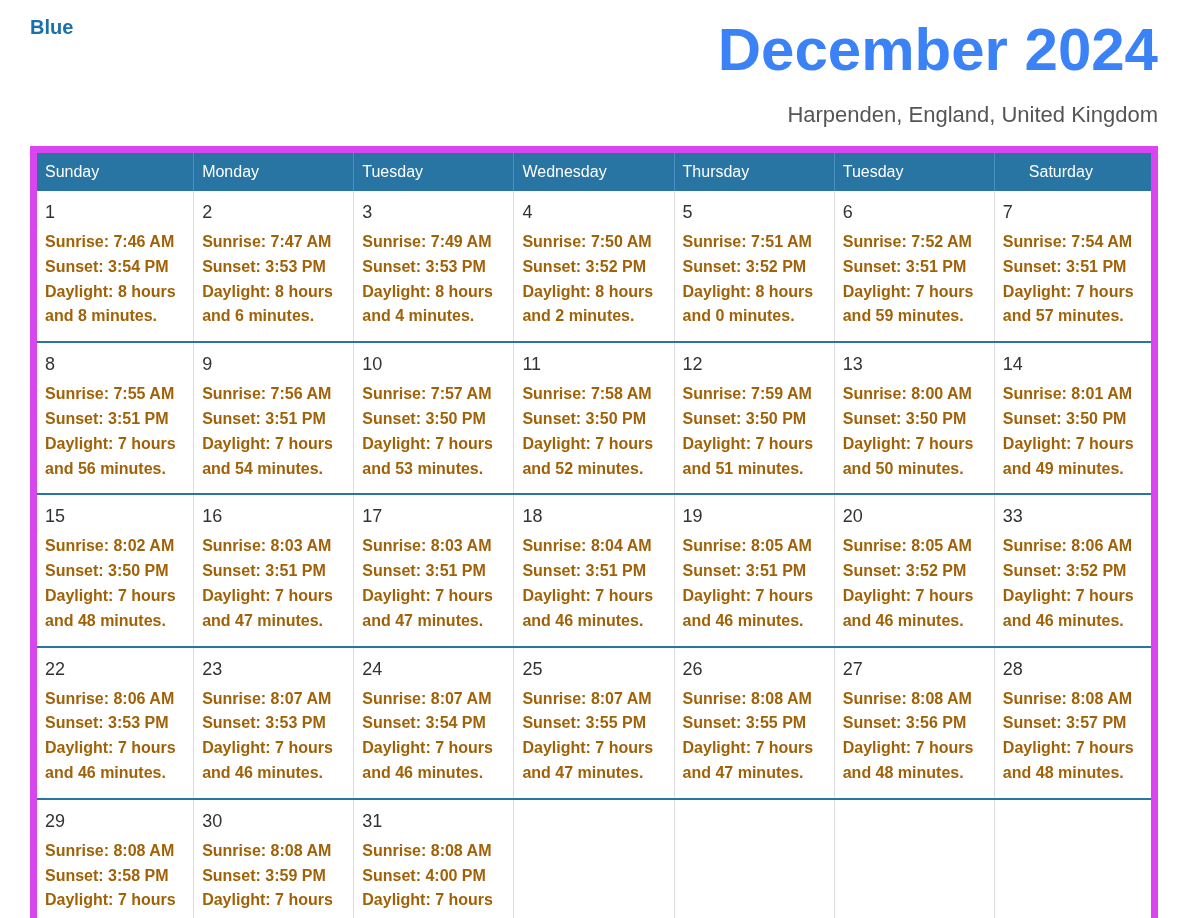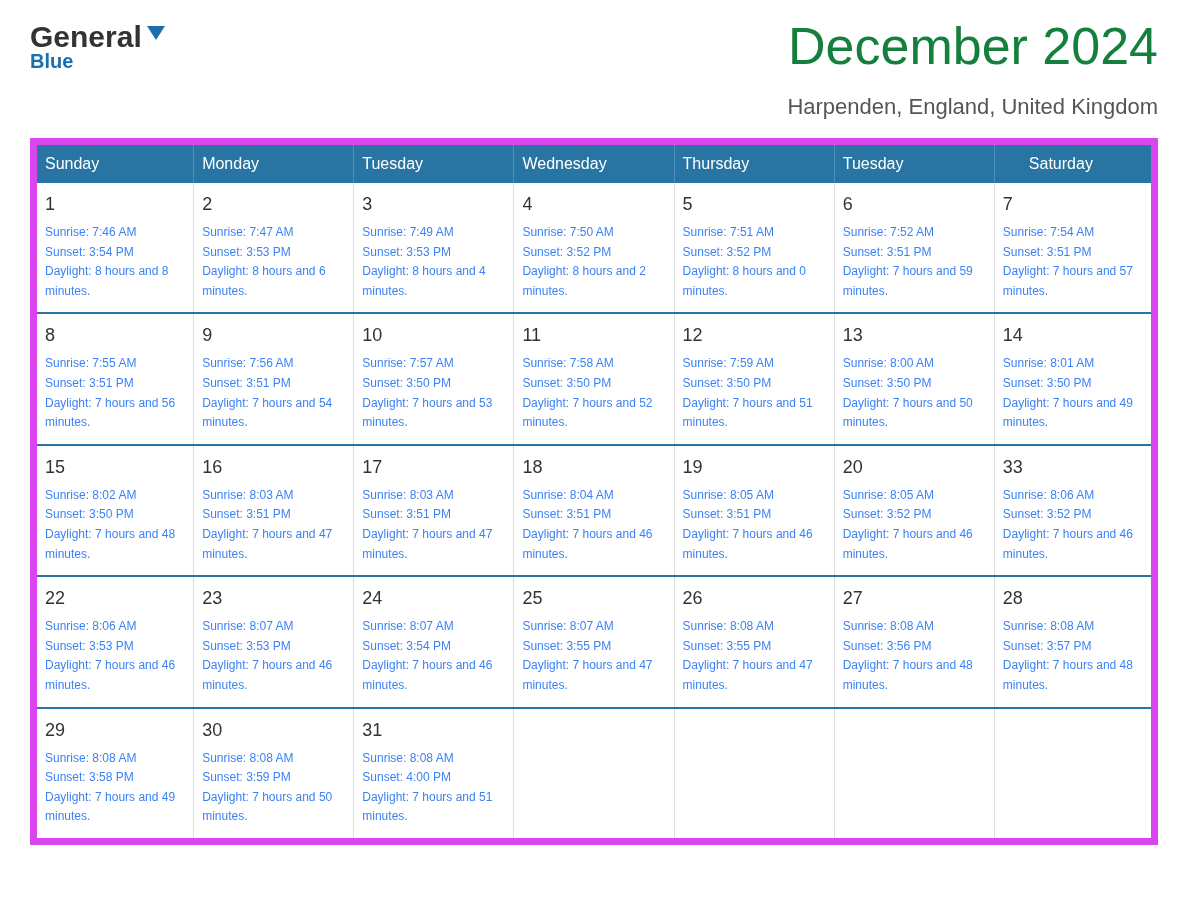--- a/index.html
+++ b/index.html
@@ -18,23 +18,23 @@
     }
     .logo {
       display: flex;
       flex-direction: column;
       align-items: flex-start;
     }
     .title-section {
       text-align: right;
     }
     .month-title {
-      font-size: 52px;
-      font-weight: normal;
-      color: #15803d;
+      font-size: 60px;
+      font-weight: bold;
+      color: #3b82f6;
       line-height: 1;
     }
     .location {
       font-size: 22px;
       color: #555;
       margin-top: 22px;
     }
     table {
       width: 100%;
       border-collapse: collapse;
@@ -67,23 +67,24 @@
       line-height: 1.5;
     }
     tbody td:last-child { border-right: none; }
     .day-number {
       font-size: 18px;
       font-weight: normal;
       display: block;
       margin-bottom: 4px;
     }
     .day-info {
-      font-size: 12px;
-      color: #3b82f6;
+      font-size: 16px;
+      color: #a16207;
       line-height: 1.55;
+      font-weight: bold;
     }
     .logo-general {
       font-size: 30px;
       font-weight: bold;
       color: #333;
     }
     .logo-arrow {
       display: inline-block;
       margin-left: 3px;
       position: relative;
@@ -95,28 +96,20 @@
       font-weight: bold; 
       color: #1a6fad;
       margin-top: -4px;
     }
   </style>
 </head>
 <body>
 
 <div class="header">
   <div class="logo">
-    <div class="logo-row1">
-      <span class="logo-general">General</span>
-      <span class="logo-arrow">
-        <svg width="22" height="22" viewBox="0 0 22 22">
-          <polygon points="2,4 20,4 11,18" fill="#1a6fad"></polygon>
-        </svg>
-      </span>
-    </div>
     <div class="logo-row2">Blue</div>
   </div>
   <div class="title-section">
     <div class="month-title">December 2024</div>
     <div class="location">Harpenden, England, United Kingdom</div>
   </div>
 </div>
 
 <table>
   <thead>

